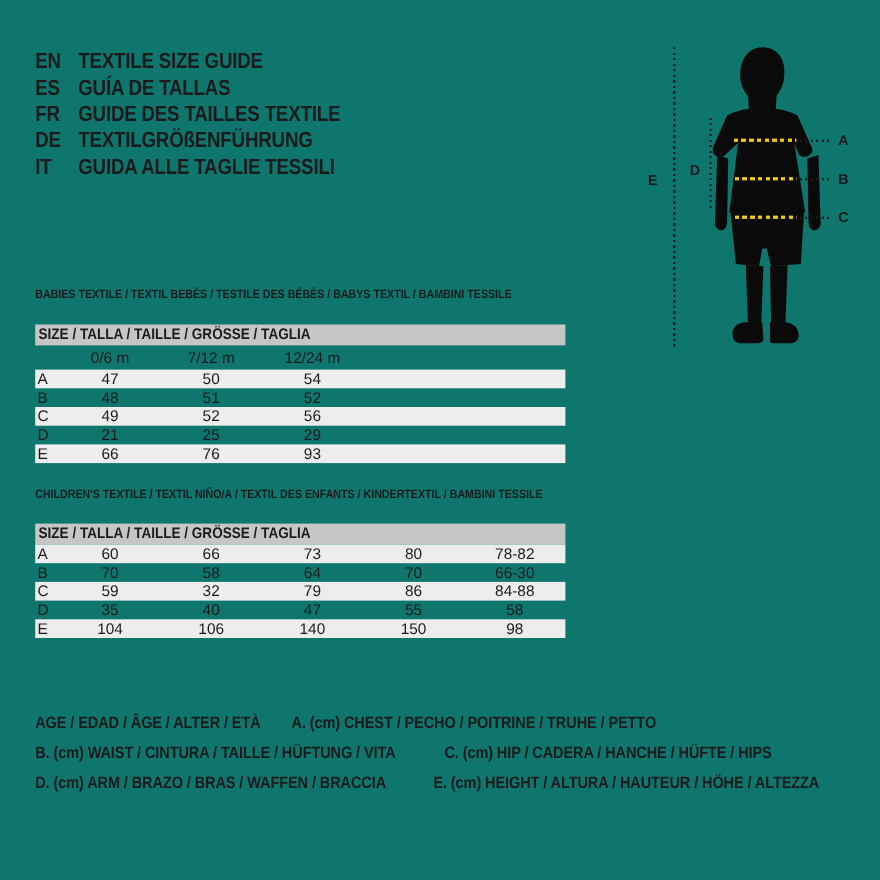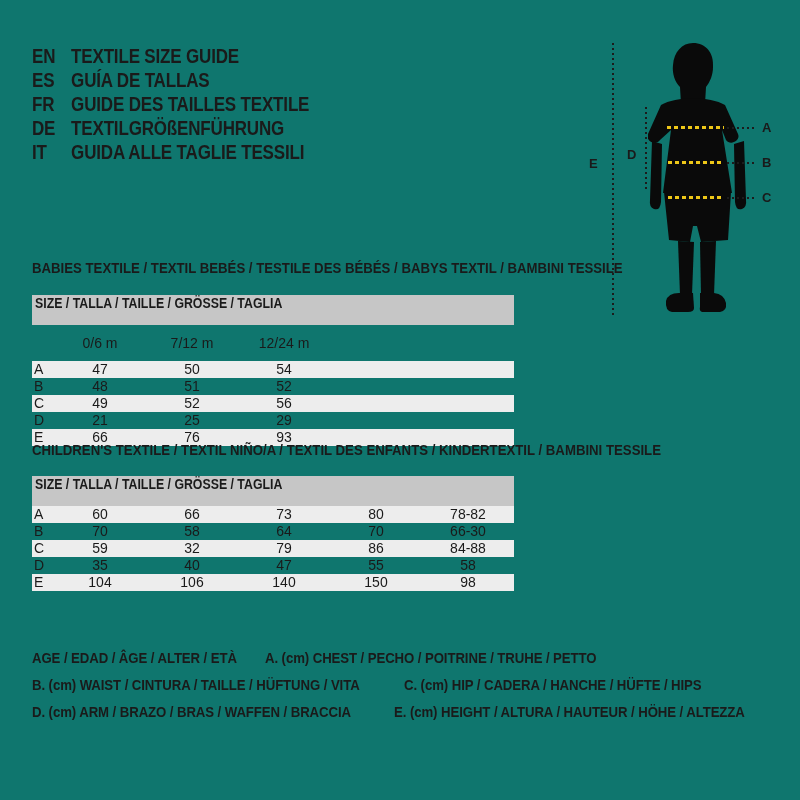--- a/index.html
+++ b/index.html
@@ -32,25 +32,25 @@
   .marker-b{left:762px;top:154px;}
   .marker-c{left:762px;top:189px;}
   .marker-d{left:627px;top:146px;}
   .marker-e{left:589px;top:155px;}
   .silhouette{position:absolute;left:648px;top:42px;width:100px;height:273px;z-index:2;}
 
   
   .sec{position:absolute;left:32px;width:482px;}
   .sec-babies{top:259px;}
   .sec-children{top:441px;}
-  .sec-title{font-size:15px;font-weight:700;line-height:18px;margin:0;}
-  .size-bar{height:30px;line-height:17px;background:#c6c6c6;padding-left:3px;font-size:14px;font-weight:700;margin-top:17px;}
+  .sec-title{font-size:11px;font-weight:700;line-height:18px;margin:0;}
+  .size-bar{height:19px;line-height:17px;background:#c6c6c6;padding-left:3px;font-size:14px;font-weight:700;margin-top:17px;}
   .sec-babies .size-bar{margin-top:18px;}
   .trow{display:grid;align-items:center;height:17px;font-size:14px;}
-  .trow.colhead{height:36px;}
+  .trow.colhead{height:22px;}
   .trow.stripe{background:#ededed;}
   .tcell{text-align:center;line-height:17px;}
   .tlabel{text-align:left;padding-left:2px;line-height:17px;}
 
   
   .legend{position:absolute;left:32px;top:644px;}
   .legend-line{font-size:15px;font-weight:600;line-height:27px;letter-spacing:-0.1px;}
 </style>
 </head>
 <body>

